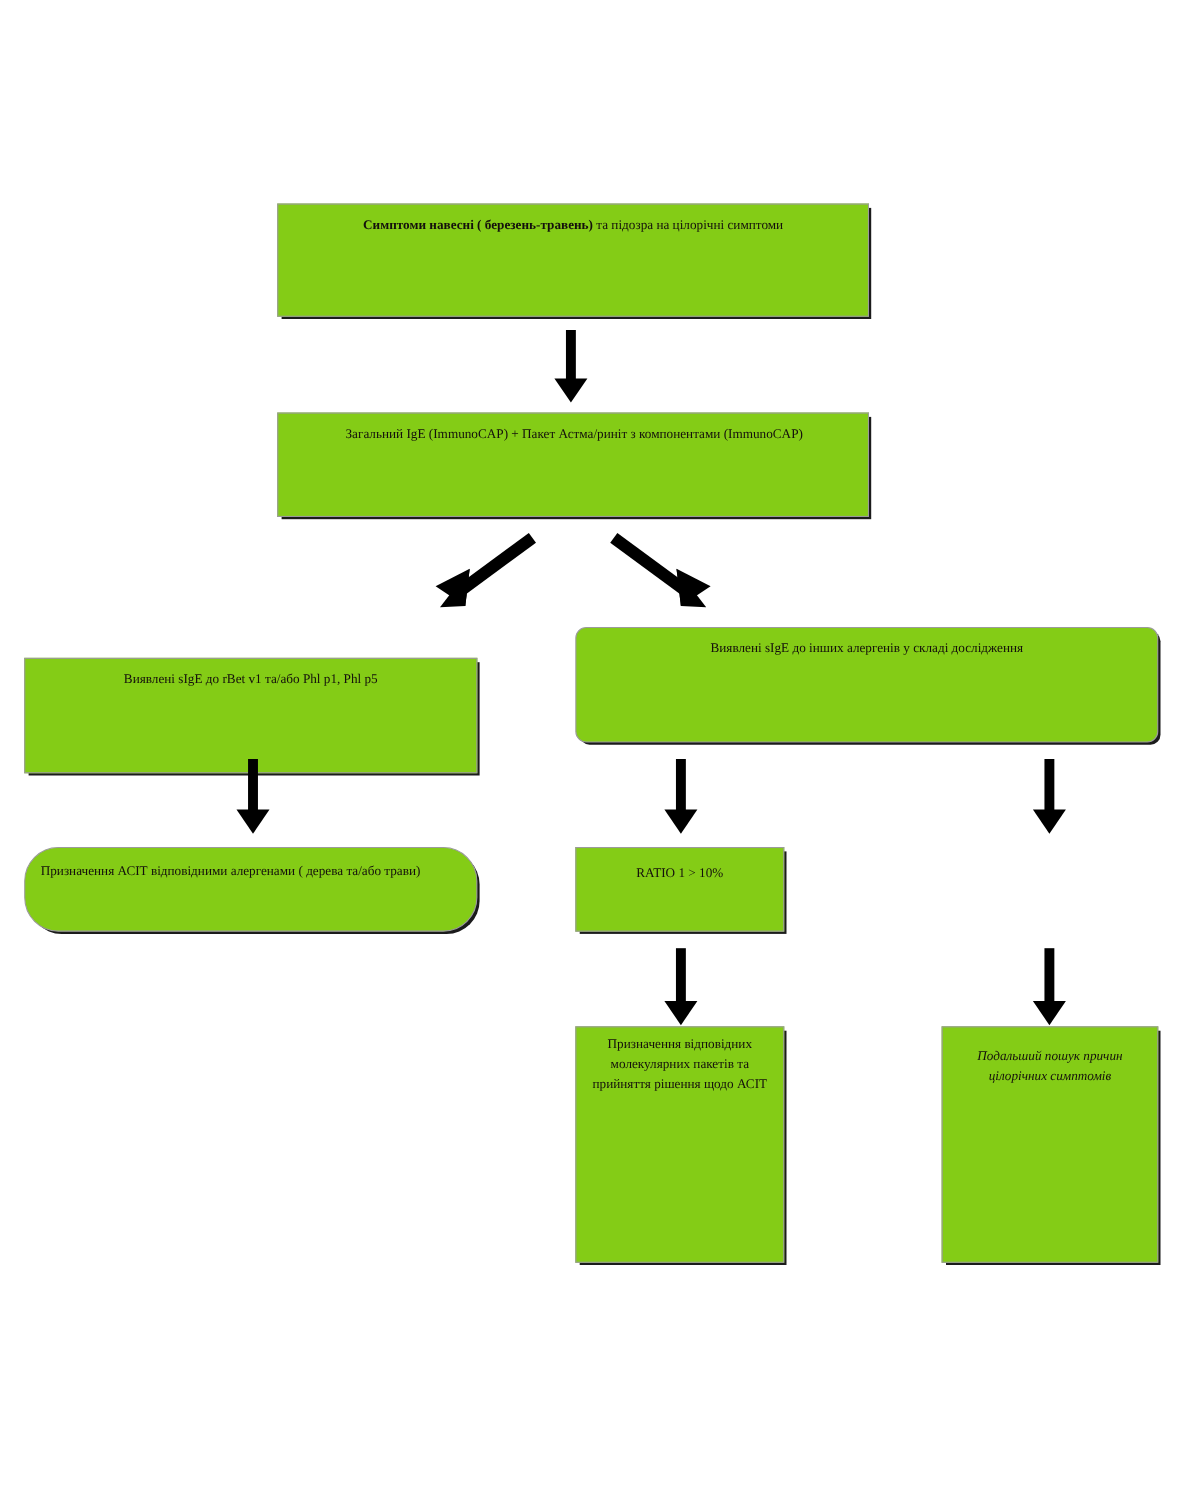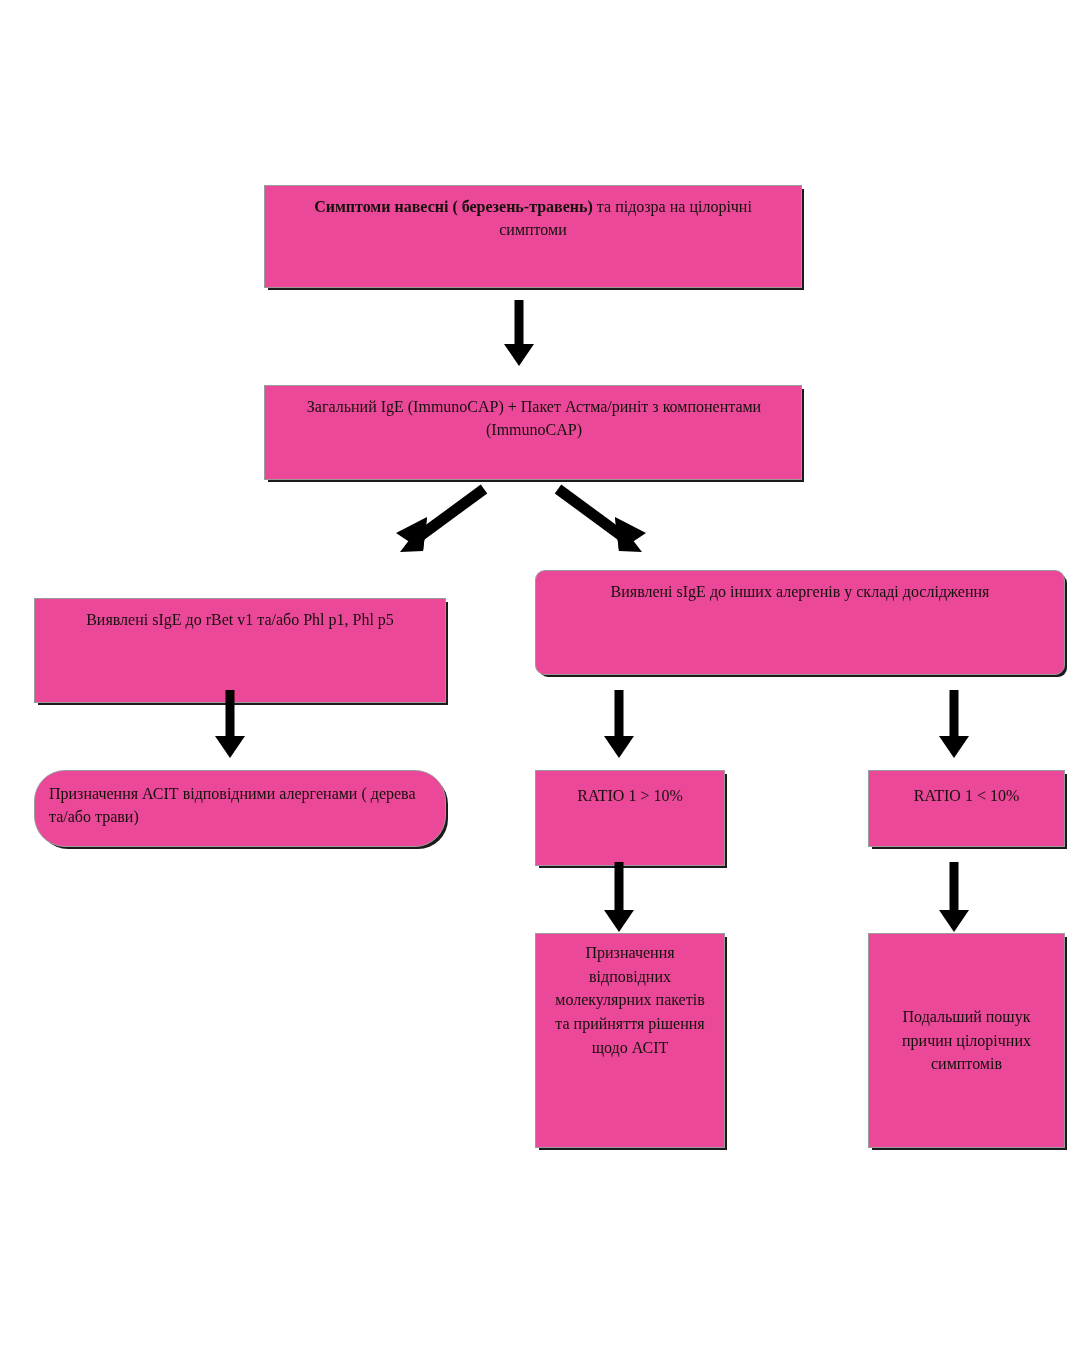--- a/index.html
+++ b/index.html
@@ -20,32 +20,31 @@
   #canvas {
     position: absolute;
     left: 0; top: 0;
     width: 1080px;
     height: 1350px;
   }
 
   
   .node {
     position: absolute;
-    background: #ec4899;
+    background: #84cc16;
     border: 1px solid #9b9b9b;
     box-shadow: 3px 3px 0 -1px #1b1b1b;
     display: flex;
     padding: 10px 14px;
     line-height: 1.42;
-    font-size: 16px;
+    font-size: 12px;
     color: #14100c;
-    margin-left: 12px;
   }
   .node .txt { width: 100%; }
-  .node.center-mid  { align-items: center;     justify-content: center; text-align: center; }
+  .node.center-mid  { align-items: flex-start;     justify-content: center; text-align: center; font-style: italic; }
   .node.left-align  { align-items: flex-start; justify-content: flex-start; text-align: left; }
   .node.top-center  { align-items: flex-start; justify-content: center; text-align: center; }
 
   .node b { font-weight: bold; }
 
   
   .arrow-v {
     position: absolute;
     width: 30px;
   }
@@ -80,21 +79,21 @@
     <div class="txt">
       <b>Симптоми навесні ( березень-травень)</b><span> та підозра на цілорічні симптоми</span>
     </div>
   </div>
 
   <div class="arrow-v" style="left:504px; top:300px; height:66px;">
     <div class="shaft" style="height:46px;"></div>
     <div class="head"></div>
   </div>
 
-  <div class="node top-center" style="left:252px; top:385px; width:538px; height:95px;padding-left:16px;">
+  <div class="node top-center" style="left:252px; top:375px; width:538px; height:95px;padding-left:16px;">
     <div class="txt">Загальний IgE (ImmunoCAP) + Пакет Астма/риніт з компонентами (ImmunoCAP)</div>
   </div>
 
   <div class="arrow-d" style="left:380px; top:483px; width:110px; height:78px;">
     <svg width="110" height="78" viewBox="0 0 110 78">
       <line x1="104" y1="6" x2="40" y2="53" stroke="#000000" stroke-width="11"></line>
       <polygon points="43,68 16,50 47,34" fill="#000000"></polygon>
       <polygon points="20,69 47,34 43,68" fill="#000000"></polygon>
     </svg>
   </div>
@@ -127,27 +126,24 @@
 
   <div class="arrow-v" style="left:939px; top:690px; height:68px;">
     <div class="shaft" style="height:48px;"></div>
     <div class="head"></div>
   </div>
 
   <div class="node left-align" style="left:22px; top:770px; width:412px; height:77px; padding:12px 14px;border-radius:31px;">
     <div class="txt">Призначення АСІТ відповідними алергенами ( дерева та/або трави)</div>
   </div>
 
-  <div class="node top-center" style="left:523px; top:770px; width:190px; height:96px; padding:14px 24px;">
+  <div class="node top-center" style="left:523px; top:770px; width:190px; height:77px; padding:14px 24px;">
     <div class="txt">RATIO 1 &gt; 10%</div>
   </div>
 
-  <div class="node top-center" style="left:856px; top:770px; width:197px; height:77px; padding:14px 10px;">
-    <div class="txt">RATIO 1 &lt; 10%</div>
-  </div>
 
   <div class="arrow-v" style="left:604px; top:862px; height:70px;">
     <div class="shaft" style="height:50px;"></div>
     <div class="head"></div>
   </div>
 
   <div class="arrow-v" style="left:939px; top:862px; height:70px;">
     <div class="shaft" style="height:50px;"></div>
     <div class="head"></div>
   </div>

